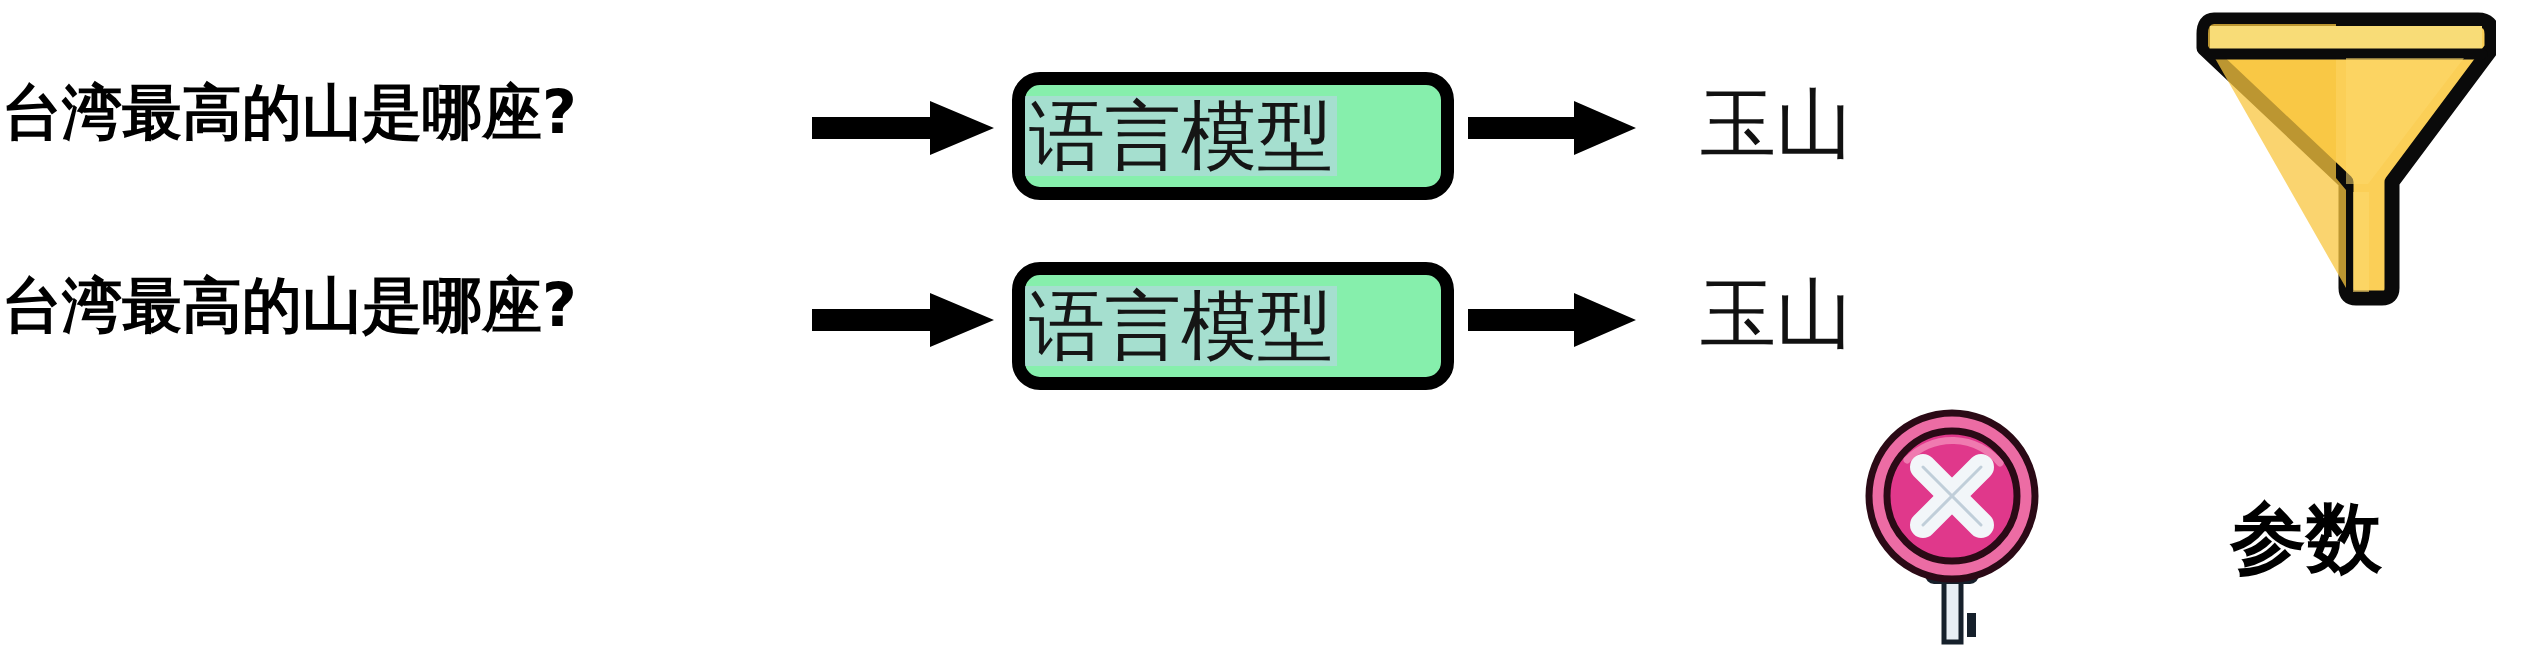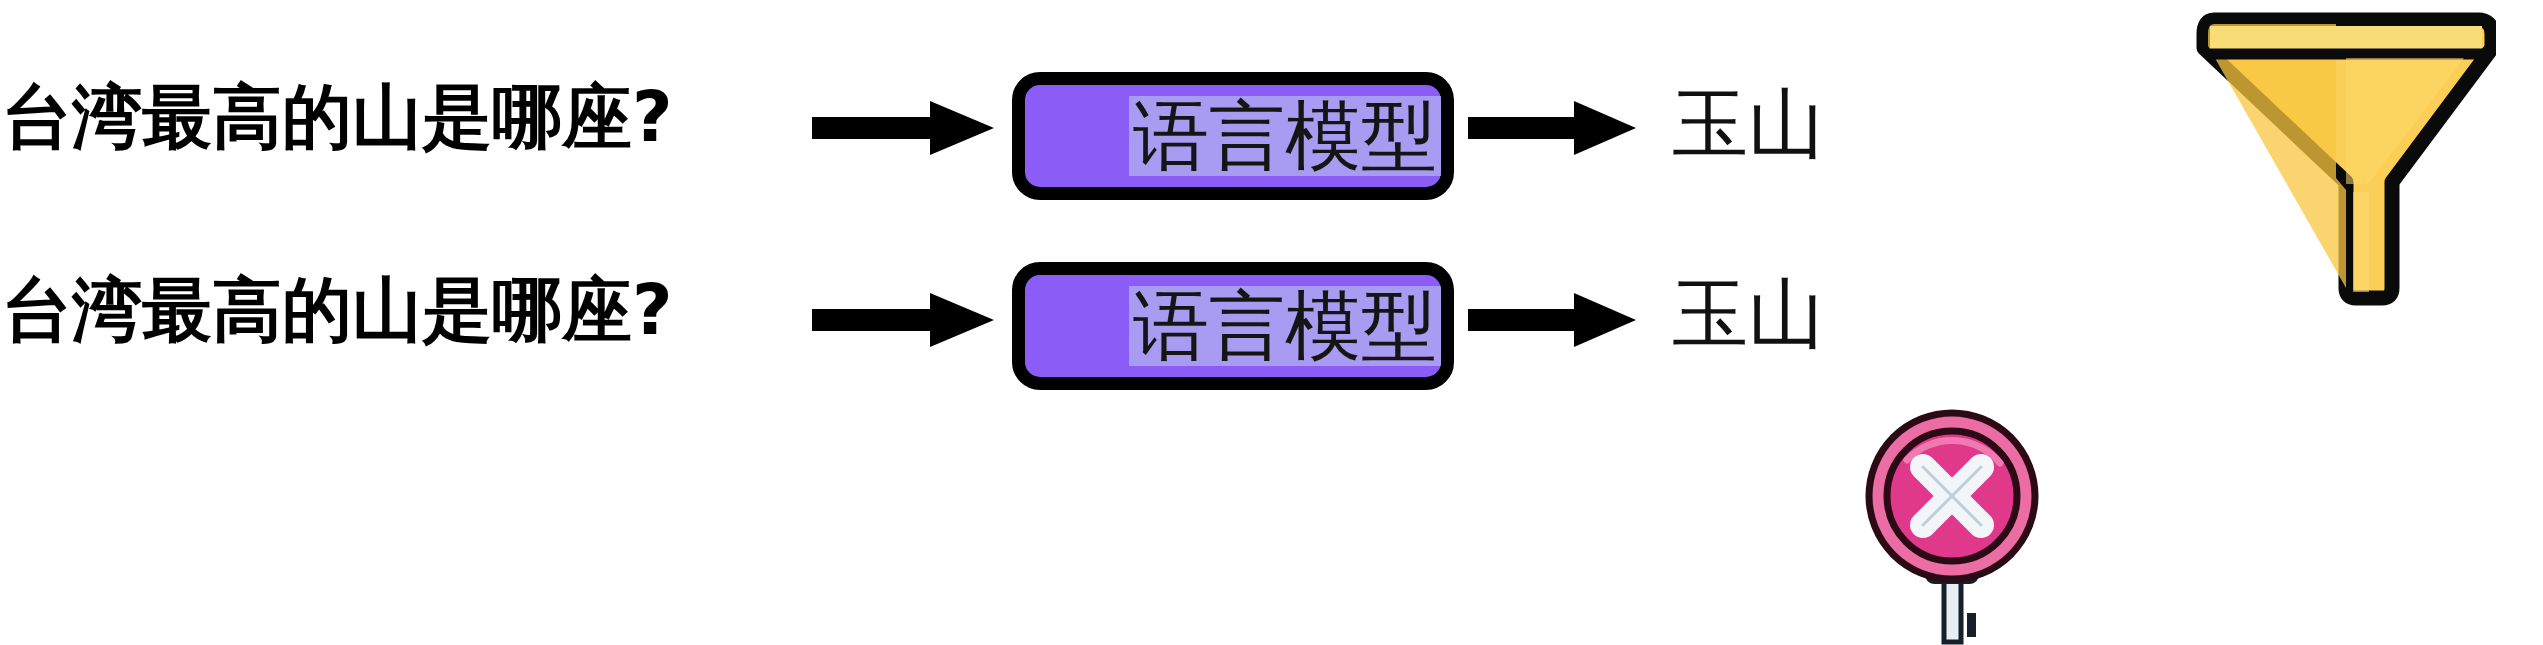--- a/index.html
+++ b/index.html
@@ -17,56 +17,57 @@
     width: 2543px;
     height: 645px;
     background: #ffffff;
     overflow: hidden;
   }
 
   
   .question {
     position: absolute;
     font-family: "DejaVu Sans", "Liberation Sans", sans-serif;
-    font-size: 70px;
+    font-size: 60px;
     font-weight: 700;
     color: #000000;
     letter-spacing: 0px;
     white-space: nowrap;
     line-height: 1;
   }
   .answer {
     position: absolute;
     font-family: "DejaVu Sans", "Liberation Sans", sans-serif;
     font-size: 76px;
     font-weight: 400;
     color: #111111;
     white-space: nowrap;
     line-height: 1;
+    margin-left: 28px;
   }
   .caption {
     position: absolute;
     font-family: "DejaVu Sans", "Liberation Sans", sans-serif;
     font-size: 76px;
     font-weight: 700;
     color: #000000;
     white-space: nowrap;
     line-height: 1;
   }
 
   
   .model-box {
     position: absolute;
     box-sizing: border-box;
-    background: #8b5cf6;
+    background: #86efac;
     border: 13px solid #000000;
     border-radius: 28px;
     display: flex;
     align-items: center;
-    justify-content: flex-end;
+    justify-content: flex-start;
   }
   .model-box-label {
     font-family: "DejaVu Sans", "Liberation Sans", sans-serif;
     font-size: 76px;
     font-weight: 400;
     color: #151515;
     white-space: nowrap;
     line-height: 1;
     background: rgba(192,210,236,0.55);
     padding: 2px 4px;
@@ -174,14 +175,15 @@
       <path d="M14,24 L286,24 L286,50 L14,50 Z" fill="#f8dc77"></path>
 
       <line x1="14" y1="52" x2="286" y2="52" stroke="#0a0a0a" stroke-width="11" stroke-linecap="round"></line>
 
       <path d="M150,56 L268,56 L172,182 L150,182 Z" fill="#fdd86c" opacity="0.55"></path>
 
       <rect x="157" y="190" width="16" height="100" fill="#fdd86c" opacity="0.6"></rect>
     </svg>
   </div>
 
+  <div class="caption" style="left:2230px; top:500px;">参数</div>
 
 </div>
 
 </body></html>

